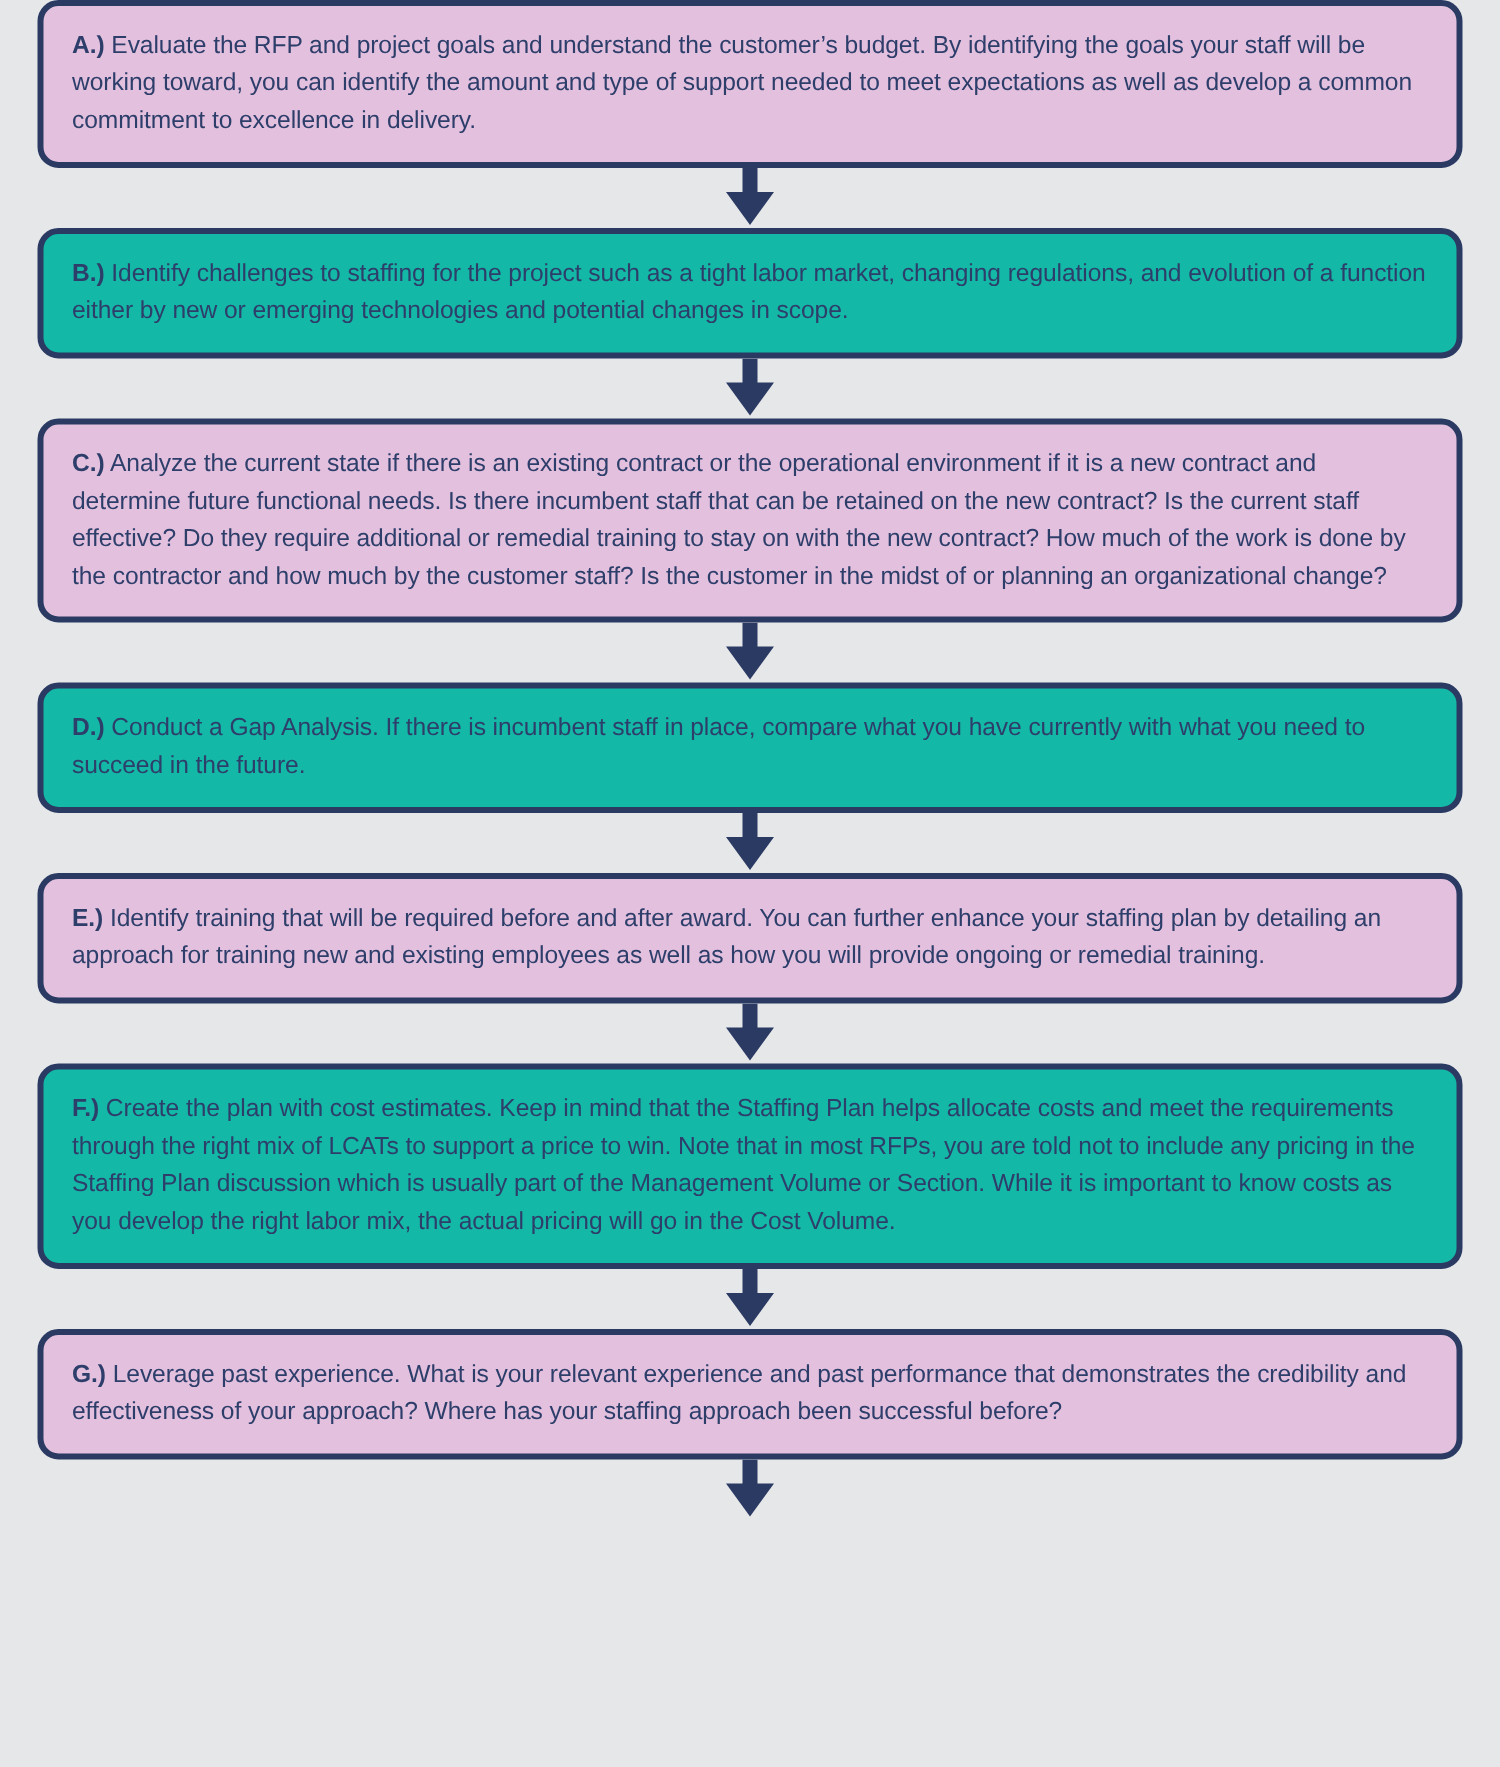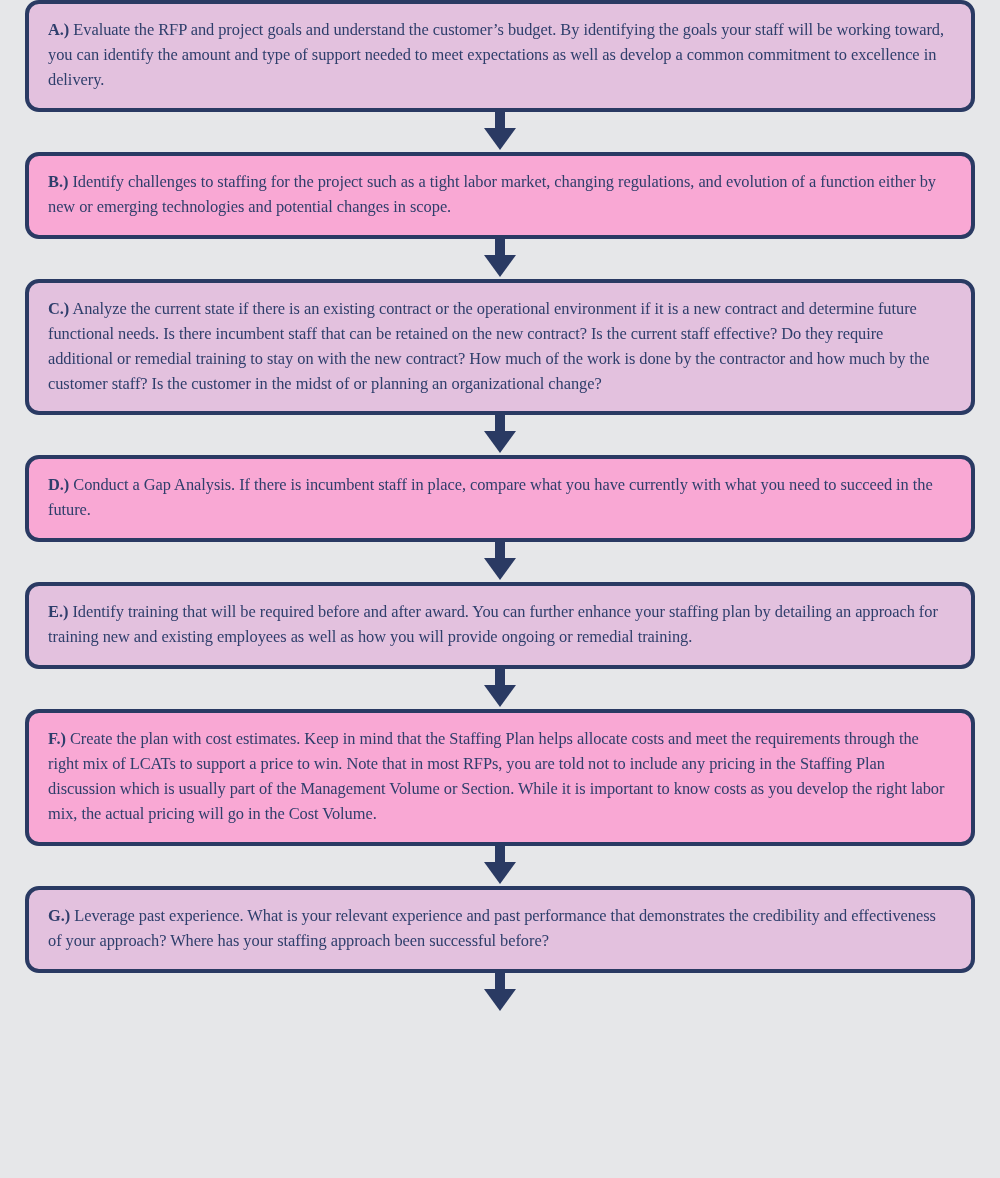--- a/index.html
+++ b/index.html
@@ -35,24 +35,23 @@
     padding: 0 25px 0 25px;
   }
   .step-box {
     border: 4px solid #2a3a63;
     border-radius: 14px;
     color: #2e3e6b;
     font-size: 16.4px;
     line-height: 1.52;
     padding: 14px 19px 15px 19px;
     letter-spacing: -0.05px;
-    font-family: Liberation Serif, serif;
   }
   .step-box.pink  { background: #e3c1de; }
-  .step-box.yellow{ background: #f9a8d4; }
+  .step-box.yellow{ background: #14b8a6; }
   .step-label {
     font-weight: bold;
   }
   .connector {
     height: 40px;
     display: flex;
     align-items: center;
     justify-content: center;
     position: relative;
   }

